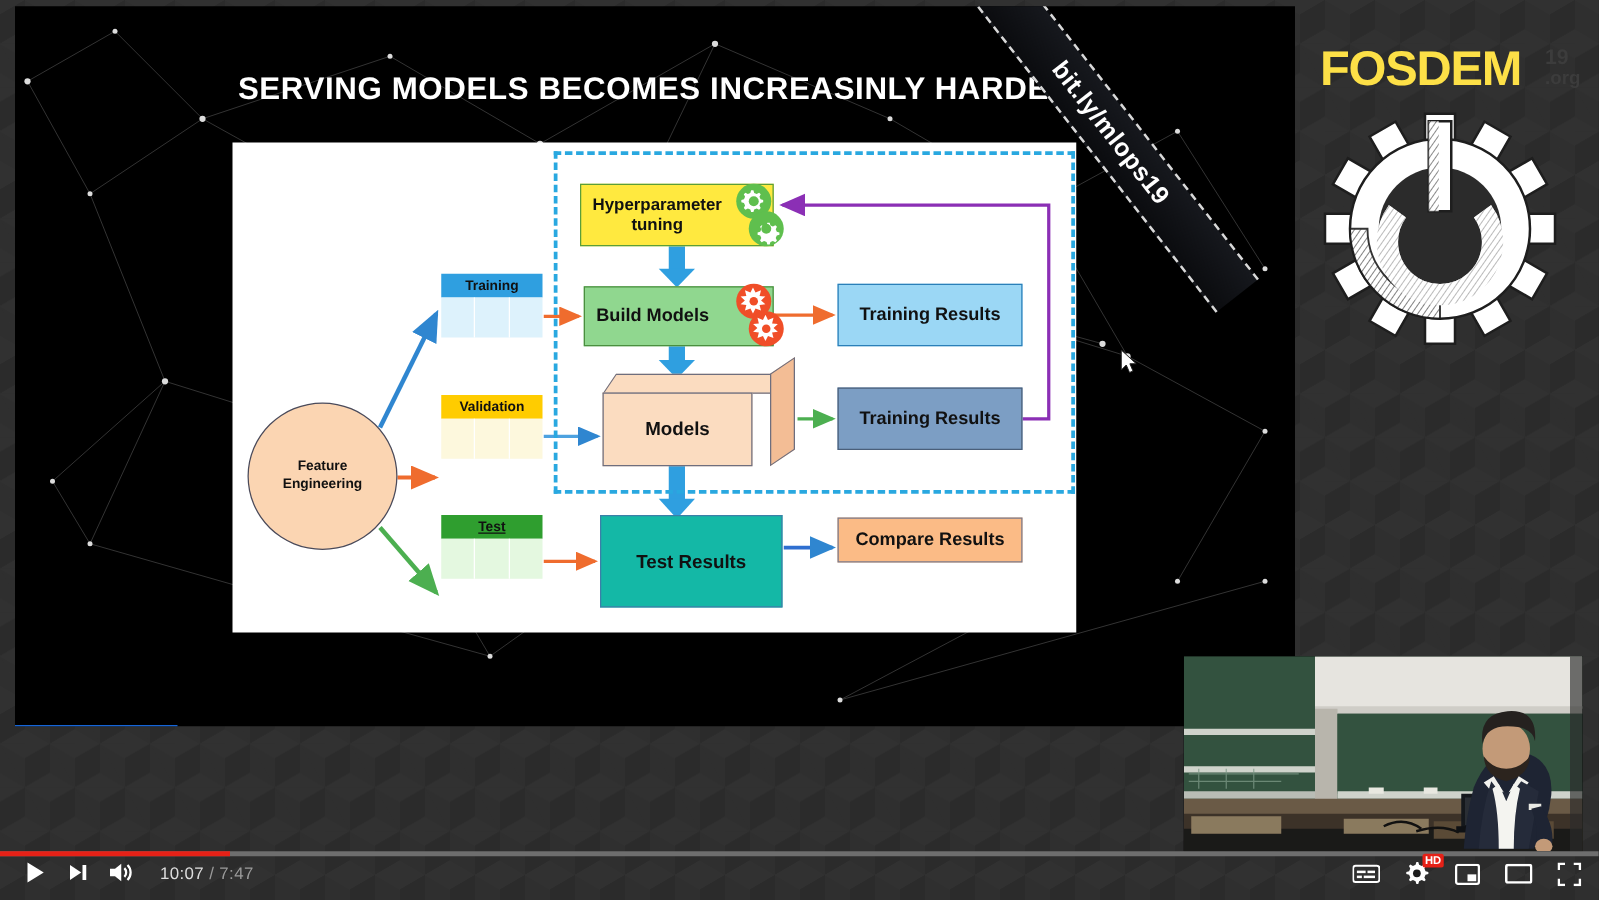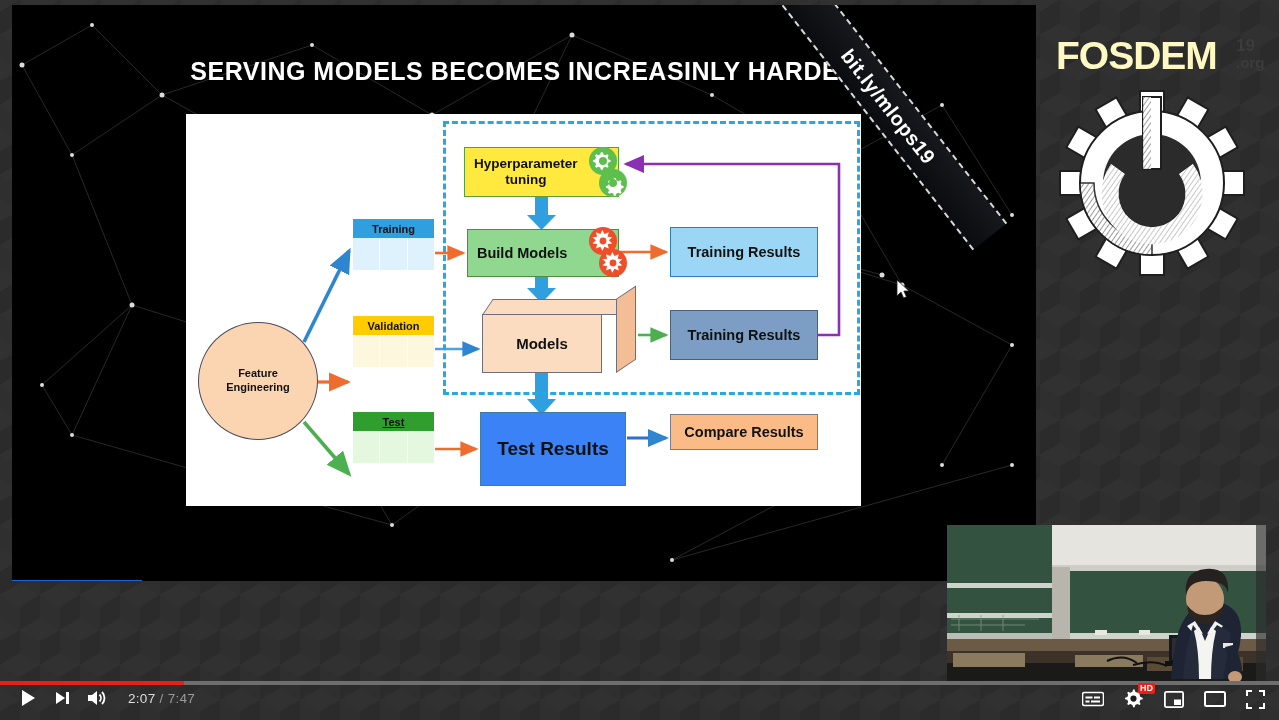--- a/index.html
+++ b/index.html
@@ -65,21 +65,21 @@
   .n-trainres1 {
     left: 484px; top: 113px; width: 148px; height: 50px;
     background: #9bd7f5; border: 1.6px solid #2a7fb8; font-size: 14.5px;
   }
   .n-trainres2 {
     left: 484px; top: 196px; width: 148px; height: 50px;
     background: #7c9ec4; border: 1.6px solid #4a5f7a; font-size: 14.5px;
   }
   .n-testres {
     left: 294px; top: 298px; width: 146px; height: 74px;
-    background: #3b82f6; border: 1.8px solid #3b7fa8; font-size: 19px;
+    background: #14b8a6; border: 1.8px solid #3b7fa8; font-size: 15px;
   }
   .n-compare {
     left: 484px; top: 300px; width: 148px; height: 36px;
     background: #fbbb86; border: 1.6px solid #7a7a8c; font-size: 14.5px;
   }
 
   
   .n-models-wrap { position: absolute; left: 296px; top: 185px; width: 136px; height: 74px; }
   .models-top {
     position: absolute; left: 0; top: 0; width: 136px; height: 16px;
@@ -147,21 +147,21 @@
     position: absolute; left: 0px; top: 575px; width: 130px; height: 4px;
     background: #1565d8;
   }
 
   .cursor { position: absolute; left: 884px; top: 274px; width: 14px; height: 20px; }
 
   
   .brand { position: absolute; left: 1040px; top: 18px; width: 232px; height: 270px; }
   .brand-word {
     position: absolute; left: 16px; top: 16px;
-    color: #fef9c3; font-size: 39px; font-weight: bold; letter-spacing: -1px;
+    color: #fde047; font-size: 39px; font-weight: bold; letter-spacing: -1px;
   }
   .brand-19 { position: absolute; left: 196px; top: 18px; color: #3c3c3c; font-size: 17px; font-weight: bold; }
   .brand-org { position: absolute; left: 196px; top: 36px; color: #3c3c3c; font-size: 15px; font-weight: bold; }
   .brand-gear { position: absolute; left: 10px; top: 70px; }
 
   
   .pip { position: absolute; left: 947px; top: 525px; width: 319px; height: 156px; overflow: hidden; background:#000; }
 
   
   .controlbar { position: absolute; left: 0; top: 681px; width: 1279px; height: 39px; }
@@ -511,21 +511,21 @@
         </svg>
       </div>
       <div class="ctrl-btn">
         <svg width="22" height="20" viewBox="0 0 22 20">
           <path d="M2,7 L6,7 L11,3 L11,17 L6,13 L2,13 z" fill="#ffffff"></path>
           <path d="M13.5,6.5 a5,5 0 0 1 0,7" fill="none" stroke="#ffffff" stroke-width="1.8"></path>
           <path d="M16,4 a8.5,8.5 0 0 1 0,12" fill="none" stroke="#ffffff" stroke-width="1.8"></path>
         </svg>
       </div>
       <div class="time">
-        <span>2:07</span>
+        <span>10:07</span>
         <span class="sep">/</span>
         <span class="total">7:47</span>
       </div>
     </div>
 
     <div class="ctrl-right">
       <div class="ctrl-btn">
         <svg width="22" height="16" viewBox="0 0 22 16">
           <rect x="0.5" y="1.5" width="21" height="13" rx="2" fill="none" stroke="#ffffff" stroke-width="1.6"></rect>
           <rect x="3.5" y="5.5" width="7" height="2" fill="#ffffff"></rect>

